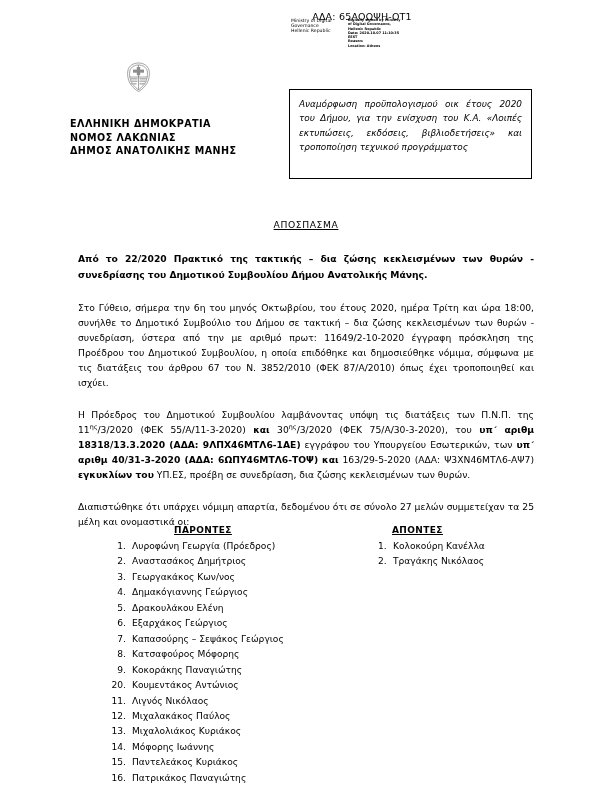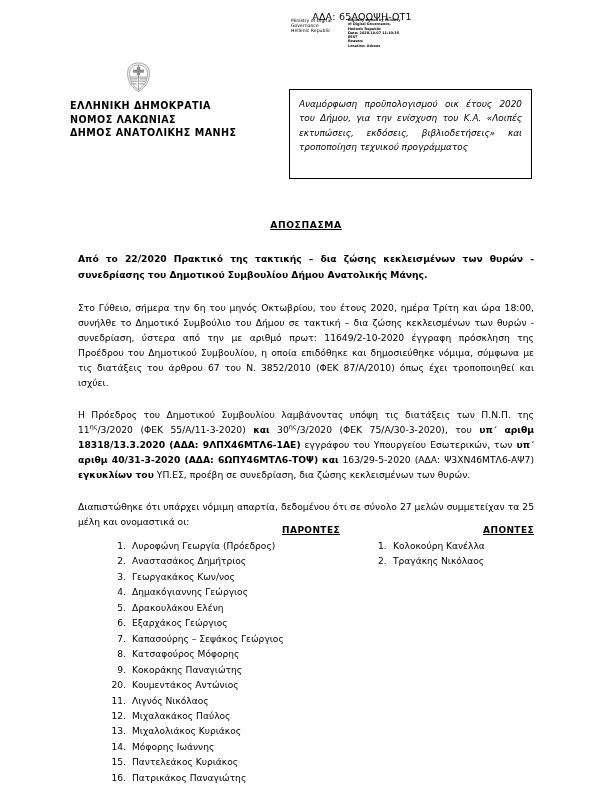--- a/index.html
+++ b/index.html
@@ -64,21 +64,21 @@
     width: 40px;
     text-align: center;
   }
   .emblem {
     width: 27px;
     height: 31px;
     display: inline-block;
   }
   .authority {
     position: absolute;
-    top: 99px;
+    top: 117px;
     left: 70px;
     width: 215px;
     font-size: 9.6px;
     font-weight: bold;
     line-height: 1.42;
     letter-spacing: 0.45px;
   }
 
   
   .subject-box {
@@ -100,21 +100,21 @@
   
   .body-area {
     position: absolute;
     top: 219px;
     left: 78px;
     width: 456px;
   }
   .apospasma {
     text-align: center;
     font-size: 9.2px;
-    font-weight: bold;
+    font-weight: normal;
     text-decoration: underline;
     letter-spacing: 0.6px;
     margin: 0 0 21px 0;
   }
   p.para {
     margin: 0 0 17px 0;
     font-size: 9.2px;
     line-height: 1.63;
     text-align: justify;
     text-justify: inter-word;
@@ -139,21 +139,20 @@
     display: flex;
   }
   .col-present { width: 262px; }
   .col-absent  { width: 194px; }
   .col-head {
     font-size: 9px;
     font-weight: bold;
     text-decoration: underline;
     letter-spacing: 0.4px;
     margin-bottom: 4px;
-    text-align: right;
   }
   .col-present .col-head { padding-left: 96px; }
   .col-absent  .col-head { padding-left: 52px; }
   ol.names {
     list-style: none;
     margin: 0;
     padding: 0;
     font-size: 9.1px;
     line-height: 1.70;
   }

